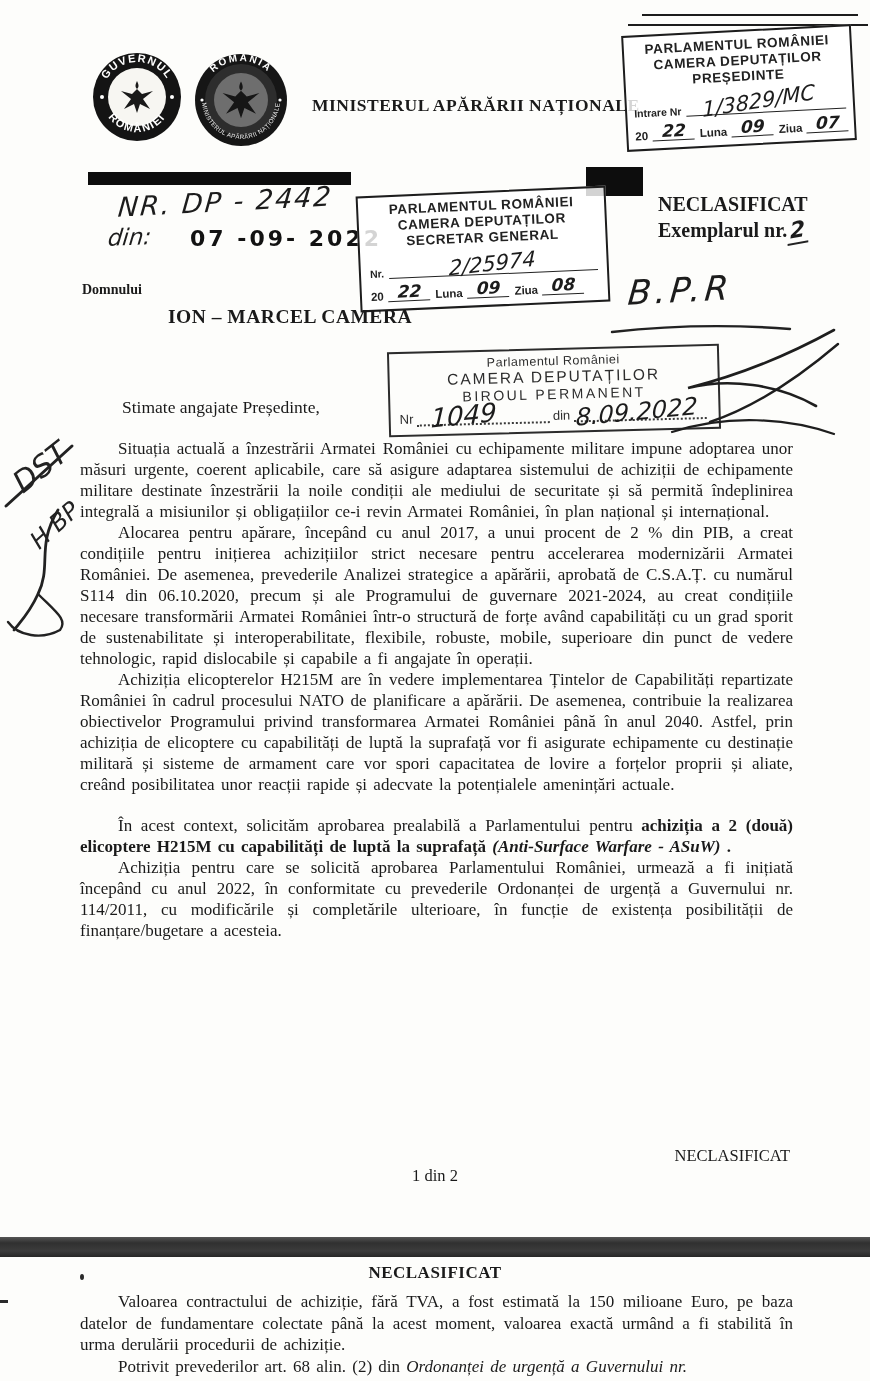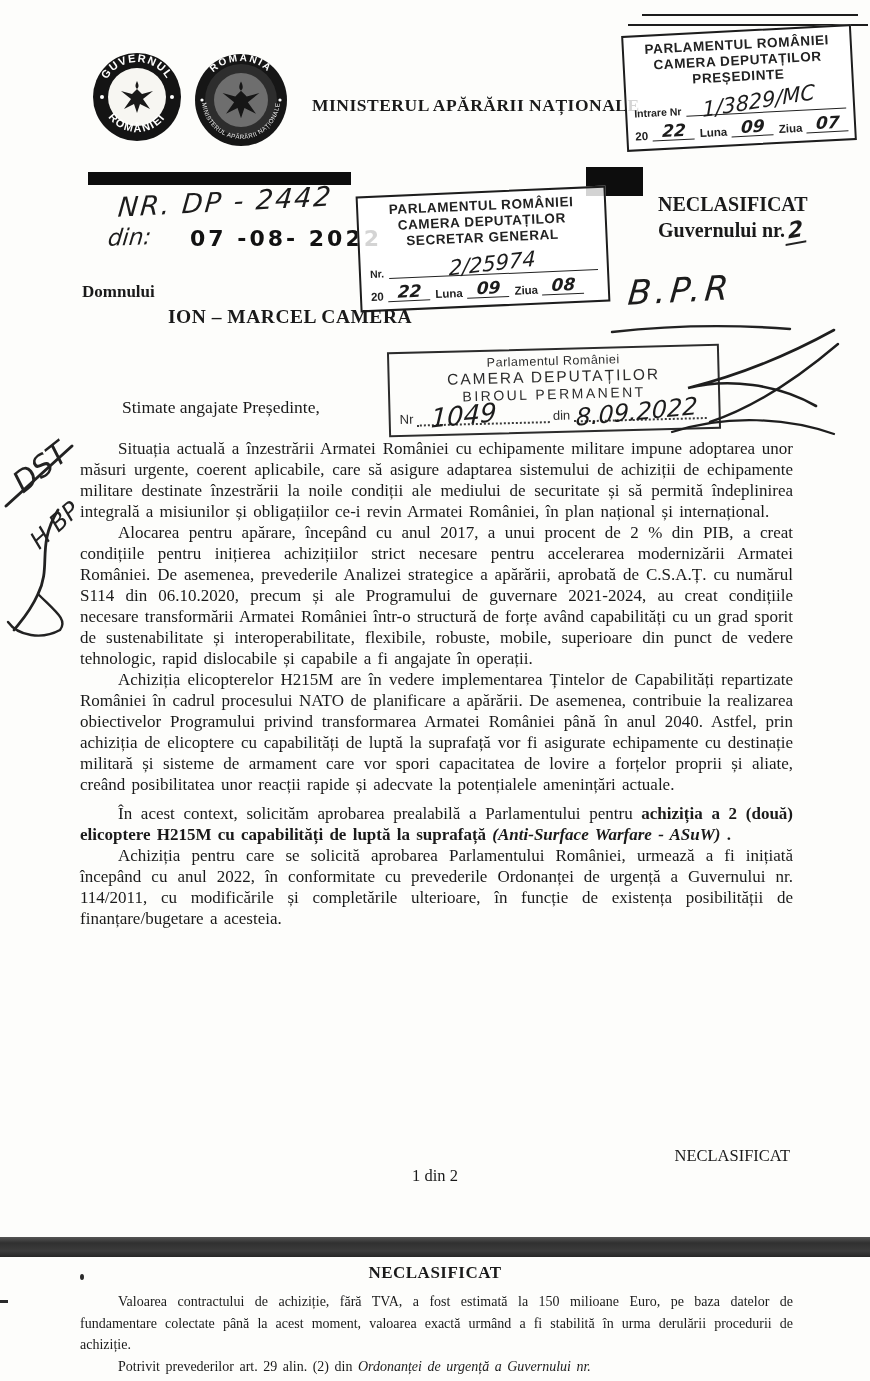--- a/index.html
+++ b/index.html
@@ -31,44 +31,44 @@
   .dot-row{display:flex;align-items:flex-end;font-size:13px;margin-top:3px;}
   .dots{flex:1;border-bottom:2.2px dotted #3a3a3a;position:relative;height:16px;margin:0 3px;}
   
   .hw{font-family:"DejaVu Sans",sans-serif;font-style:italic;color:#1c1c1c;display:inline-block;transform:skewX(-6deg);}
   .reg-nr{position:absolute;left:118px;top:186px;font-size:27px;letter-spacing:2px;transform:rotate(-3deg) skewX(-8deg);}
   .reg-din{position:absolute;left:108px;top:224px;font-size:23px;transform:rotate(-2deg) skewX(-8deg);}
   .reg-date{position:absolute;left:190px;top:226px;font-size:22px;font-family:"DejaVu Sans",sans-serif;
             font-weight:bold;letter-spacing:3px;color:#121212;}
   .class-block{position:absolute;left:658px;top:192px;font-size:20px;font-weight:bold;line-height:25px;}
   .exe-val{border-bottom:2px solid #222;font-size:22px;transform:rotate(-10deg) skewX(-8deg);padding:0 3px;}
-  .domnului{position:absolute;left:82px;top:282px;font-size:17px;font-weight:bold;}
+  .domnului{position:absolute;left:82px;top:282px;font-size:14px;font-weight:bold;}
   .addr-name{position:absolute;left:168px;top:306px;font-size:19.5px;font-weight:bold;letter-spacing:.5px;}
   .addr-title{position:absolute;left:82px;top:334px;font-size:19.5px;font-weight:bold;letter-spacing:.5px;}
   .bpr{position:absolute;left:628px;top:270px;font-size:34px;letter-spacing:4px;transform:rotate(-3deg) skewX(-8deg);}
   .bpr-under{position:absolute;left:606px;top:320px;}
   .sig-flourish{position:absolute;left:648px;top:322px;}
   .margin-note{position:absolute;left:2px;top:418px;}
   .salutation{position:absolute;left:122px;top:397px;font-size:17.5px;}
   .bur-hw{position:absolute;bottom:-7px;font-size:26px;white-space:nowrap;transform:rotate(-4deg) skewX(-8deg);}
   .intr-hw{position:absolute;left:16px;bottom:-1px;font-size:21px;white-space:nowrap;transform:rotate(-6deg) skewX(-8deg);}
   .sec-hw{position:absolute;left:60px;bottom:-2px;font-size:21px;white-space:nowrap;transform:rotate(-4deg) skewX(-8deg);}
   
   .content{position:absolute;left:80px;top:438px;width:713px;font-size:17px;line-height:21px;
            text-align:justify;word-spacing:2px;}
   .para{margin:0;text-indent:38px;}
-  .para.gap{margin-top:8px;}
+  .para.gap{margin-top:20px;}
   .b{font-weight:bold;} .i{font-style:italic;} .bi{font-weight:bold;font-style:italic;}
   .footer-class{position:absolute;right:80px;top:1146px;font-size:16.5px;}
   .page-num{position:absolute;left:0;top:1166px;width:870px;text-align:center;font-size:16.5px;}
   
   .page-sep{position:absolute;left:0;top:1237px;width:870px;height:20px;
             background:linear-gradient(#555 0%,#303030 30%,#3c3c3c 70%,#262626 100%);}
   .p2-class{position:absolute;left:0;top:1263px;width:870px;text-align:center;font-size:17px;font-weight:bold;letter-spacing:.5px;}
-  .page2-body{position:absolute;left:80px;top:1291px;width:713px;font-size:14px;line-height:21.5px;
+  .page2-body{position:absolute;left:80px;top:1291px;width:713px;font-size:17px;line-height:21.5px;
               text-align:justify;word-spacing:2px;}
   .artifact{position:absolute;background:#2a2a2a;}
 </style>
 </head>
 <body>
 
 <div class="doc">
 
   <svg class="seal" style="left:92px;top:52px;" width="90" height="90" viewBox="0 0 90 90">
     <defs>
@@ -133,21 +133,21 @@
       <span class="hw dval">09</span>
       <span>Ziua</span>
       <span class="hw dval">07</span>
     </div>
   </div>
 
   <div class="bar" style="left:88px;top:172px;width:263px;height:13px;"></div>
   <div class="bar" style="left:586px;top:167px;width:57px;height:29px;"></div>
   <div class="hw reg-nr">NR. DP - 2442</div>
   <div class="hw reg-din">din:</div>
-  <div class="reg-date">07 -08- 2022</div>
+  <div class="reg-date">07 -09- 2022</div>
 
   <div class="stamp st-sec">
     <div class="stamp-line">PARLAMENTUL ROMÂNIEI</div>
     <div class="stamp-line">CAMERA DEPUTAȚILOR</div>
     <div class="stamp-line">SECRETAR GENERAL</div>
     <div class="nr-row">
       <span class="sm-label">Nr.</span>
       <span class="wr-line">
         <span class="hw sec-hw">2/25974</span>
       </span>
@@ -158,21 +158,21 @@
       <span>Luna</span>
       <span class="hw dval">09</span>
       <span>Ziua</span>
       <span class="hw dval">08</span>
     </div>
   </div>
 
   <div class="class-block">
     <div>NECLASIFICAT</div>
     <div>
-      <span>Guvernului nr.</span><span class="hw exe-val">2</span>
+      <span>Exemplarul nr.</span><span class="hw exe-val">2</span>
     </div>
   </div>
 
   <div class="domnului">Domnului</div>
   <div class="addr-name">ION – MARCEL CAMERA</div>
 
   <div class="hw bpr">B.P.R</div>
   <svg class="bpr-under" width="190" height="16" viewBox="0 0 190 16">
     <path d="M6 12 Q 95 2 184 9" stroke="#222" stroke-width="2.4" fill="none" stroke-linecap="round"></path>
   </svg>
@@ -223,17 +223,17 @@
   <div class="page-num">1 din 2</div>
 
   <div class="page-sep"></div>
 
   <div class="p2-class">NECLASIFICAT</div>
   <div class="artifact" style="left:80px;top:1274px;width:4px;height:6px;border-radius:50%;"></div>
   <div class="artifact" style="left:0;top:1300px;width:8px;height:3px;"></div>
   <div class="page2-body">
     <div>
         <p class="para"><span>Valoarea contractului de achiziție, fără TVA, a fost estimată la 150 milioane Euro, pe baza datelor de fundamentare colectate până la acest moment, valoarea exactă urmând a fi stabilită în urma derulării procedurii de achiziție.</span></p>
-        <p class="para"><span>Potrivit prevederilor art. 29 alin. (2) din </span><span class="i">Ordonanței de urgență a Guvernului nr.</span></p>
+        <p class="para"><span>Potrivit prevederilor art. 68 alin. (2) din </span><span class="i">Ordonanței de urgență a Guvernului nr.</span></p>
       </div>
   </div>
 
 </div>
 
 </body></html>

